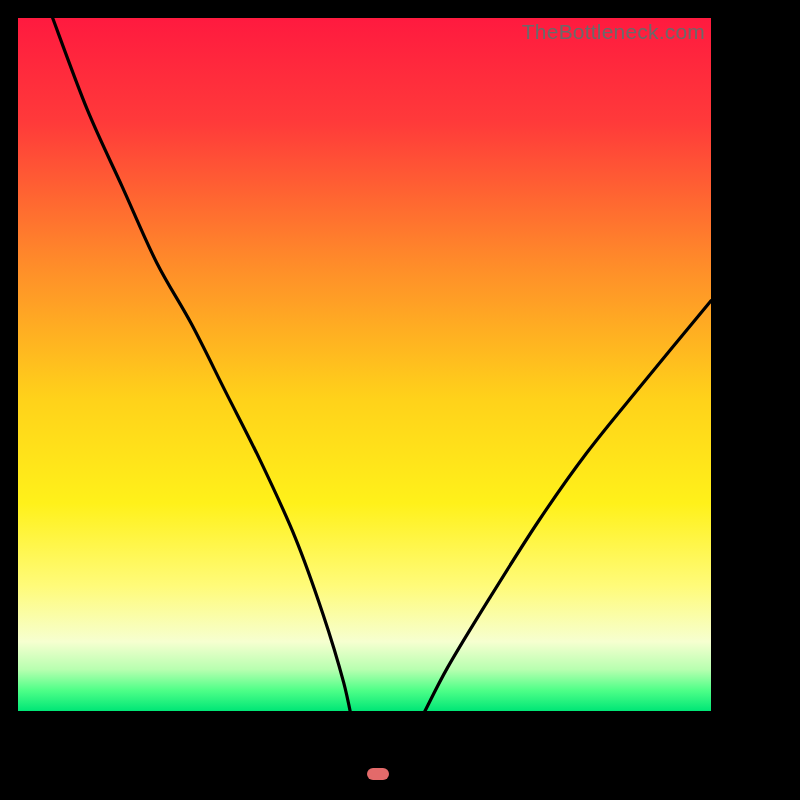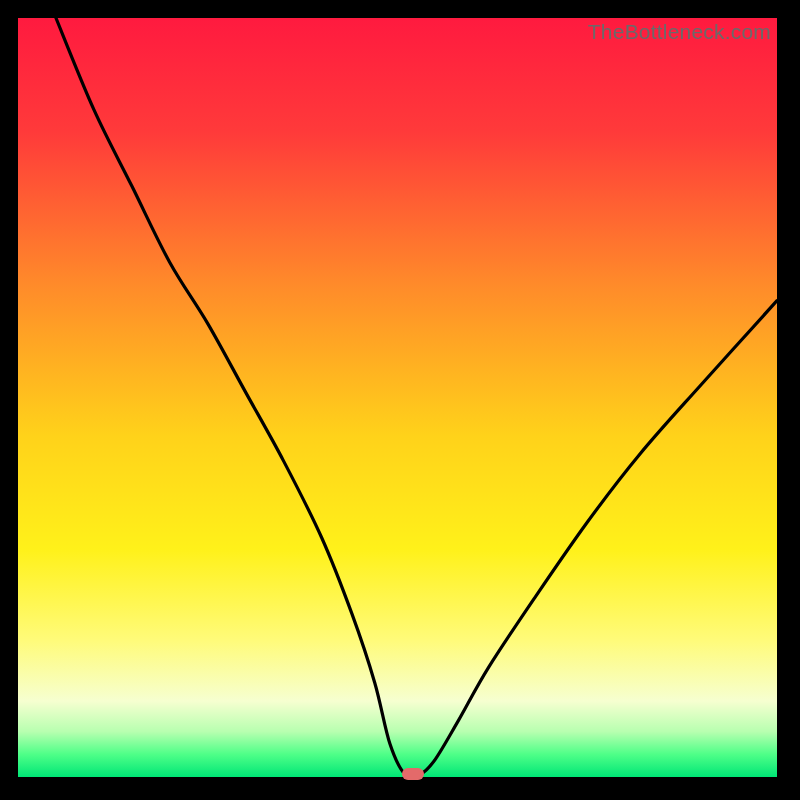--- a/index.html
+++ b/index.html
@@ -13,23 +13,24 @@
   .stage {
     position: relative;
     width: 800px;
     height: 800px;
     background: #000;
   }
   .plot {
     position: absolute;
     left: 18px;
     top: 18px;
-    width: 759px;
+    width: 664px;
     height: 764px;
     overflow: hidden;
+    padding-left: 29px;
   }
   .gradient {
     position: absolute;
     inset: 0;
   }
   .curve-svg {
     position: absolute;
     inset: 0;
     width: 100%;
     height: 100%;

